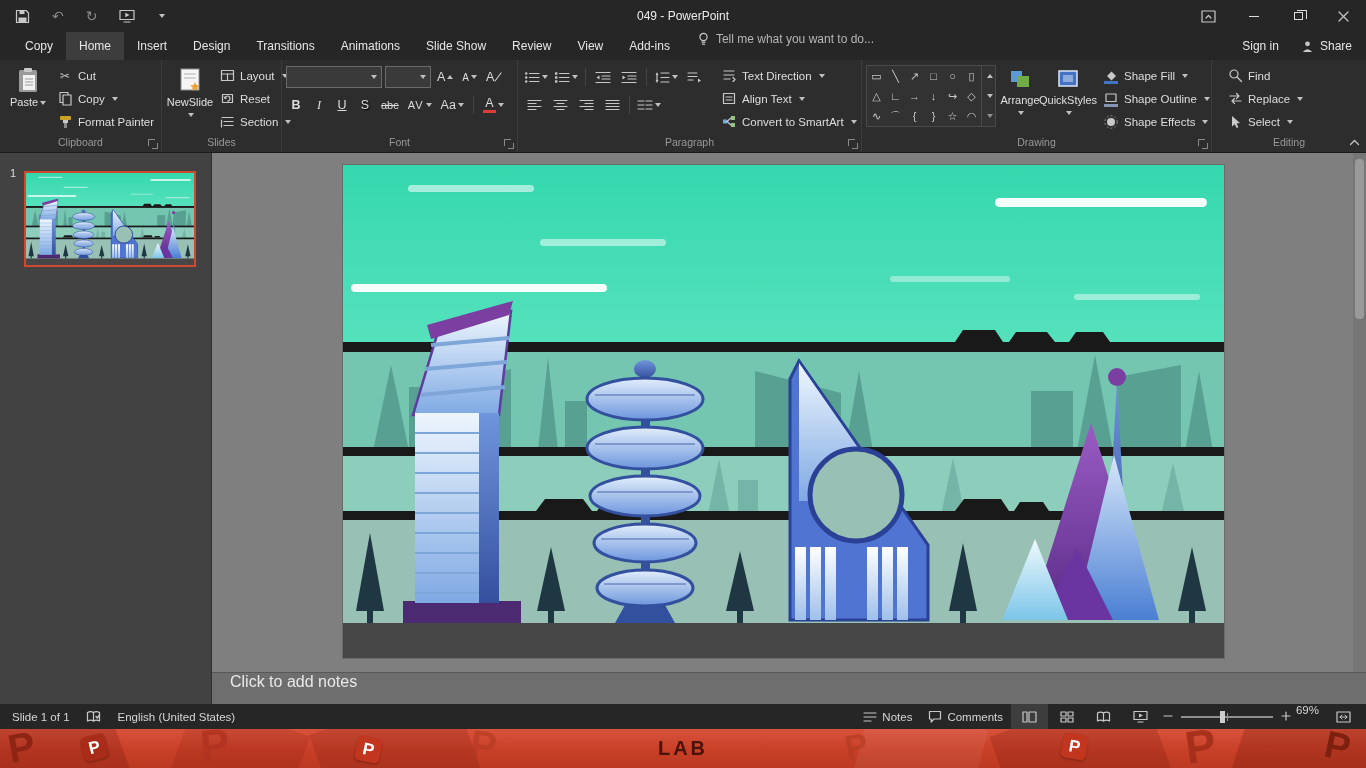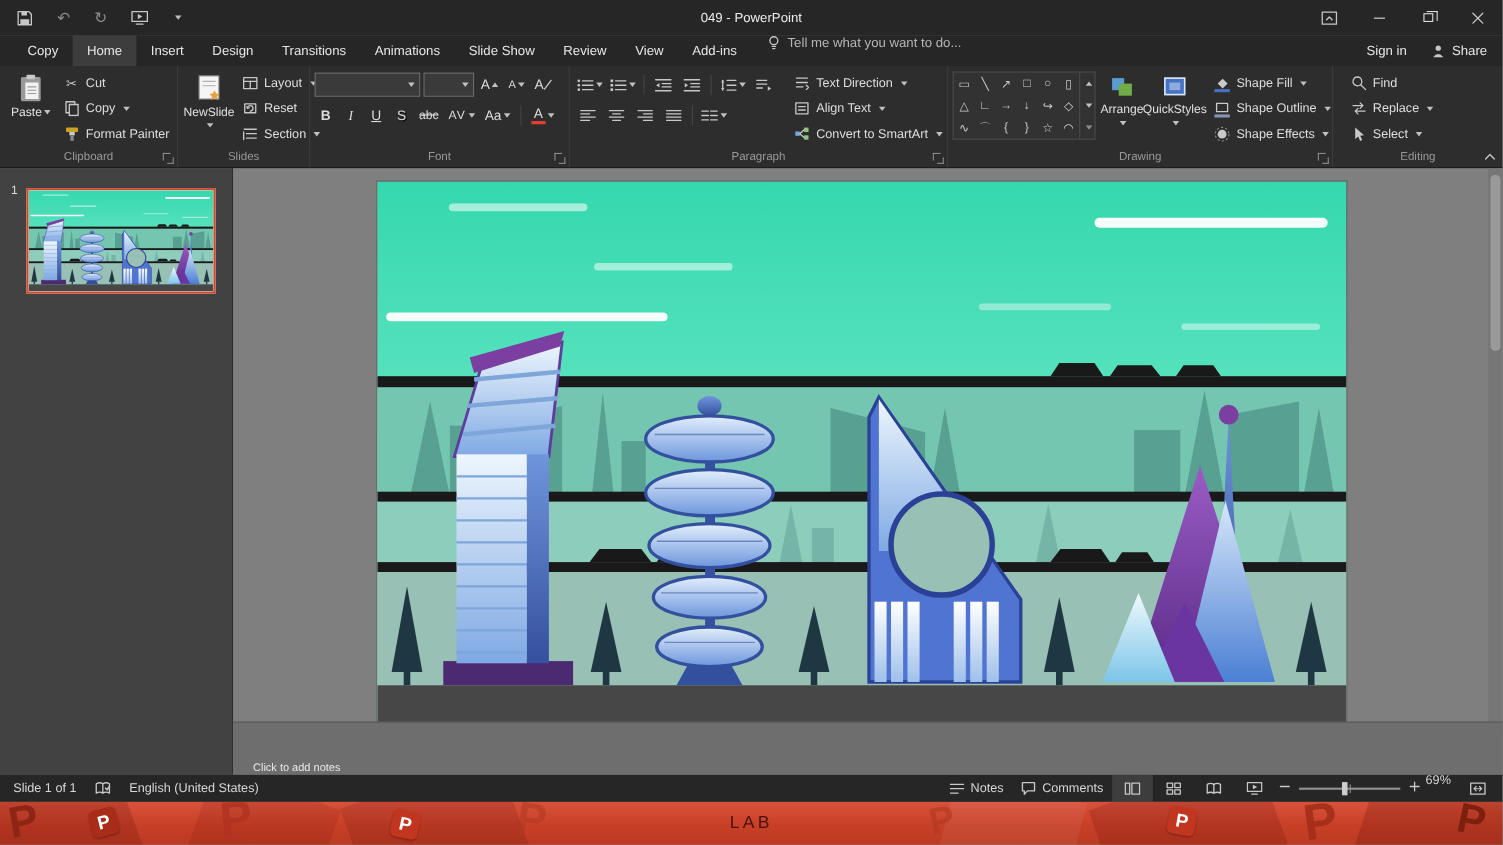--- a/index.html
+++ b/index.html
@@ -73,40 +73,40 @@
 
 
 .workspace{flex:1;display:flex;min-height:0;position:relative}
 .thumbs{width:212px;background:#424242;border-right:1px solid #2e2e2e;position:relative;flex:0 0 auto}
 .slidenum{position:absolute;left:10px;top:14px;font-size:11px;color:#ddd}
 .thumbwrap{position:absolute;left:24px;top:18px;width:172px;height:96px;border:2px solid #d0492e;background:#fff}
 .thumbwrap svg{display:block;width:100%;height:100%}
 .editor{flex:1;position:relative;background:#7f7f7f}
 .canvas{position:absolute;left:131px;top:12px;width:881px;height:493px;box-shadow:0 0 0 1px #696969}
 .canvas svg{display:block;width:100%;height:100%}
-.notesbar{position:absolute;left:0;right:0;bottom:0;height:48px;background:#6e6e6e;border-top:1px solid #585858;display:flex;align-items:flex-end;padding-left:18px;color:#e9e9e9;font-size:10px}
+.notesbar{position:absolute;left:0;right:0;bottom:0;height:32px;background:#6e6e6e;border-top:1px solid #585858;display:flex;align-items:flex-start;padding-left:18px;color:#e9e9e9;font-size:16px}
 .vscroll{position:absolute;right:0;top:0;bottom:32px;width:13px;background:#767676}
 .vthumb{position:absolute;right:2px;top:6px;width:9px;height:160px;background:#9a9a9a;border-radius:4px}
 
 
 .statusbar{height:25px;background:#262626;display:flex;align-items:center;font-size:11.5px;color:#d6d6d6;flex:0 0 auto;padding:0 4px}
 .sb-item{display:flex;align-items:center;gap:5px;padding:0 8px;height:100%}
 .sb-right{margin-left:auto;display:flex;height:100%}
 .viewbtn{width:37px;height:100%;display:flex;align-items:center;justify-content:center}
 .viewbtn.active{background:#3d3d3d}
 .zoomwrap{display:flex;align-items:center;height:100%;padding:0 4px}
 .zoomtrack{width:92px;height:2px;background:#8f8f8f;position:relative;margin:0 8px}
 .zoomthumb{position:absolute;left:42%;top:-5px;width:5px;height:12px;background:#cccccc}
 .zoomcenter{position:absolute;left:50%;top:-3px;width:1px;height:8px;background:#8f8f8f}
 .zoompct{min-width:30px;text-align:right;padding-right:6px}
 
 
 .banner{height:39px;flex:0 0 auto;background:linear-gradient(180deg,#d8523b 0%,#c83f27 55%,#bb3a22 100%);position:relative;overflow:hidden;display:flex;align-items:center;justify-content:center;gap:16px}
 .banner .brand{font-size:27px;font-weight:bold;color:#fff;letter-spacing:.5px;text-shadow:0 2px 3px rgba(0,0,0,.35);z-index:3}
-.banner .lab{font-size:16px;font-weight:normal;color:#4a130a;letter-spacing:3px;z-index:3}
+.banner .lab{font-size:20px;font-weight:bold;color:#4a130a;letter-spacing:3px;z-index:3}
 .pdeco{position:absolute;font-weight:bold;line-height:1;z-index:1;font-family:"Liberation Sans",sans-serif}
 .ribdeco{position:absolute;z-index:0;transform:rotate(-20deg)}
 .ptile{position:absolute;width:25px;height:25px;background:#a92c18;border-radius:5px;display:flex;align-items:center;justify-content:center;color:#fff;font-weight:bold;font-size:17px;z-index:2;box-shadow:0 1px 2px rgba(0,0,0,.3)}
 .collapse-ribbon{position:absolute;right:6px;bottom:3px}
 </style>
 </head>
 <body>
 
 <svg style="position:absolute;width:0;height:0" aria-hidden="true">
 <symbol id="cityScene" viewBox="0 0 881 493">

